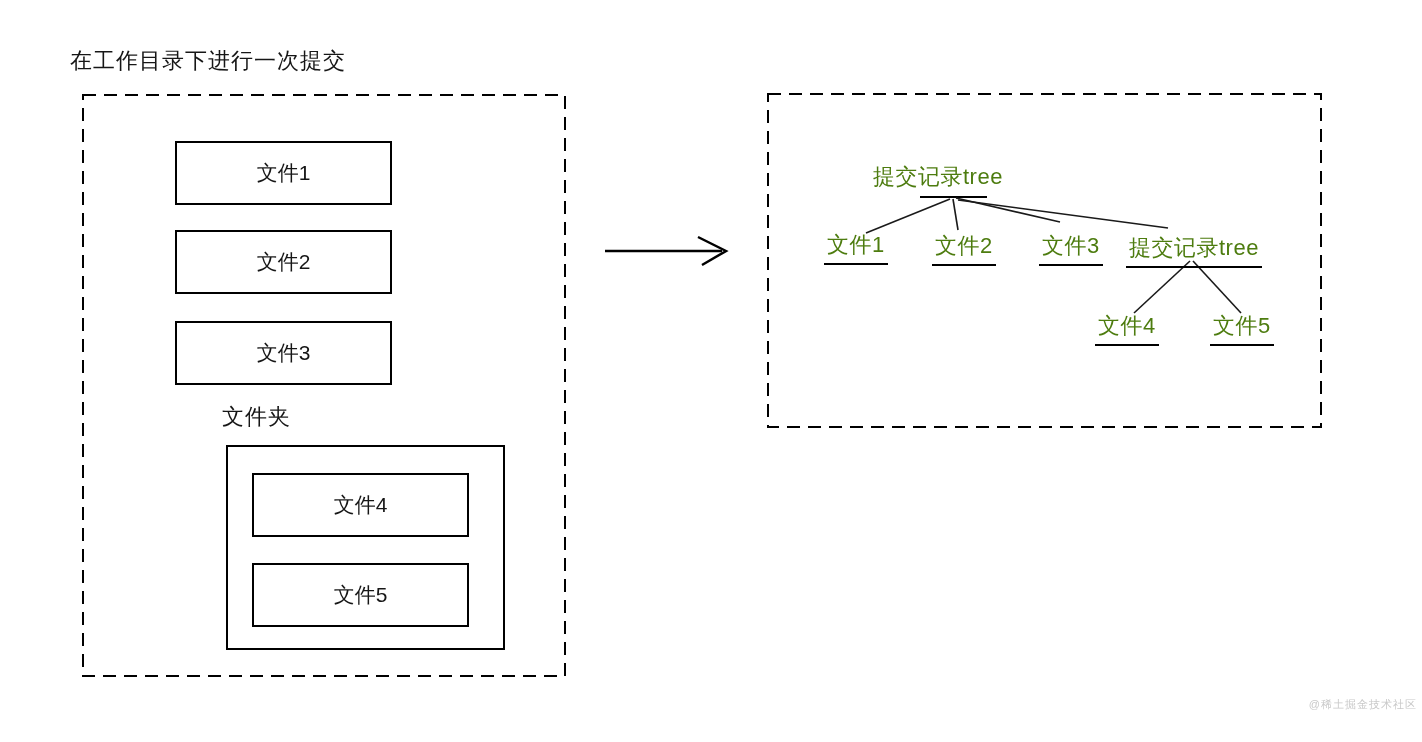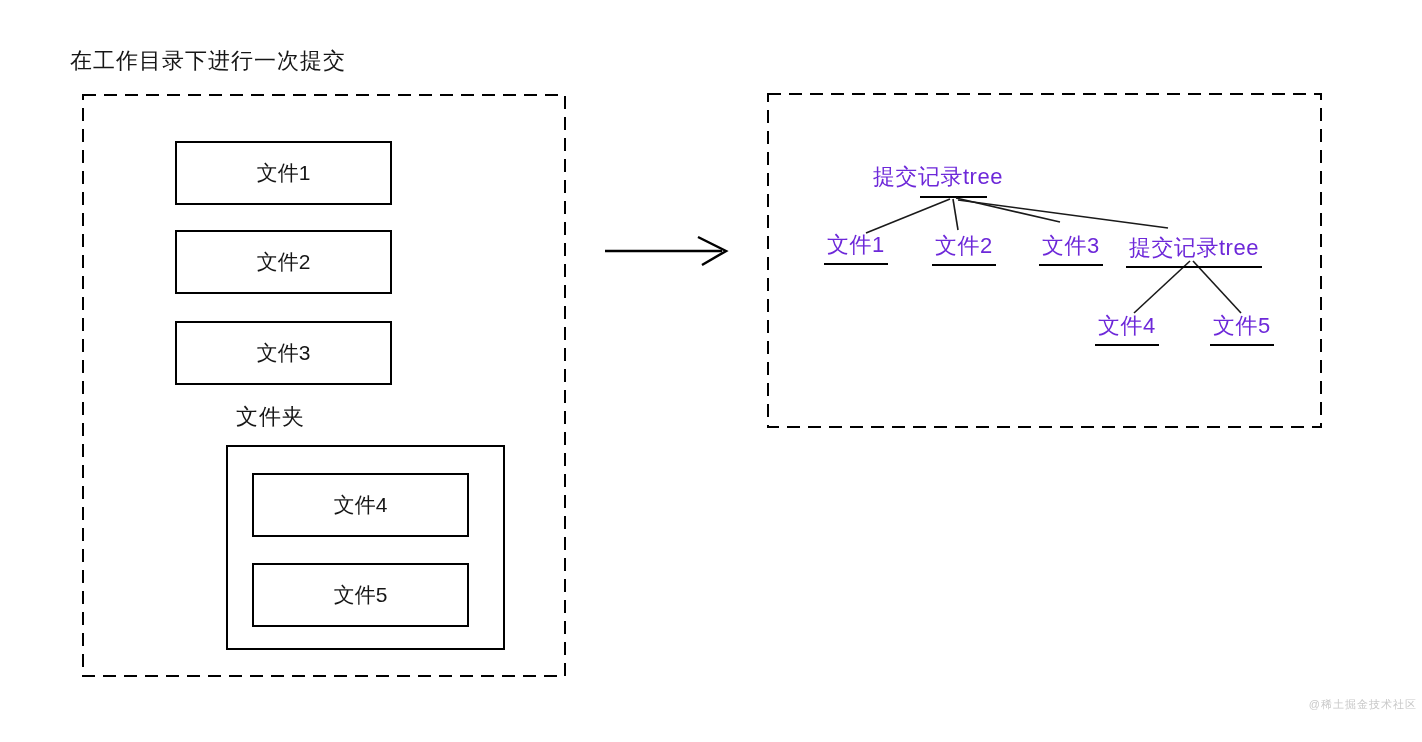--- a/index.html
+++ b/index.html
@@ -38,37 +38,37 @@
     background: #ffffff;
     display: flex;
     align-items: center;
     justify-content: center;
     font-size: 21px;
     color: #161616;
     white-space: nowrap;
   }
   .folder-label {
     position: absolute;
-    left: 236px; top: 402px;
+    left: 222px; top: 402px;
     font-size: 22px;
     letter-spacing: 1px;
     color: #161616;
     white-space: nowrap;
   }
   .folder-box {
     position: absolute;
     left: 226px; top: 445px;
     width: 275px; height: 201px;
     border: 2px solid #000000;
     background: #ffffff;
   }
   .tree-label {
     position: absolute;
     font-size: 22px;
-    color: #6d28d9;
+    color: #4d7c0f;
     white-space: nowrap;
     letter-spacing: 0.5px;
   }
   .tree-node {
     border-bottom: 2px solid #000000;
     padding: 0 3px 3px 3px;
   }
   .watermark {
     position: absolute;
     right: 13px; top: 697px;

